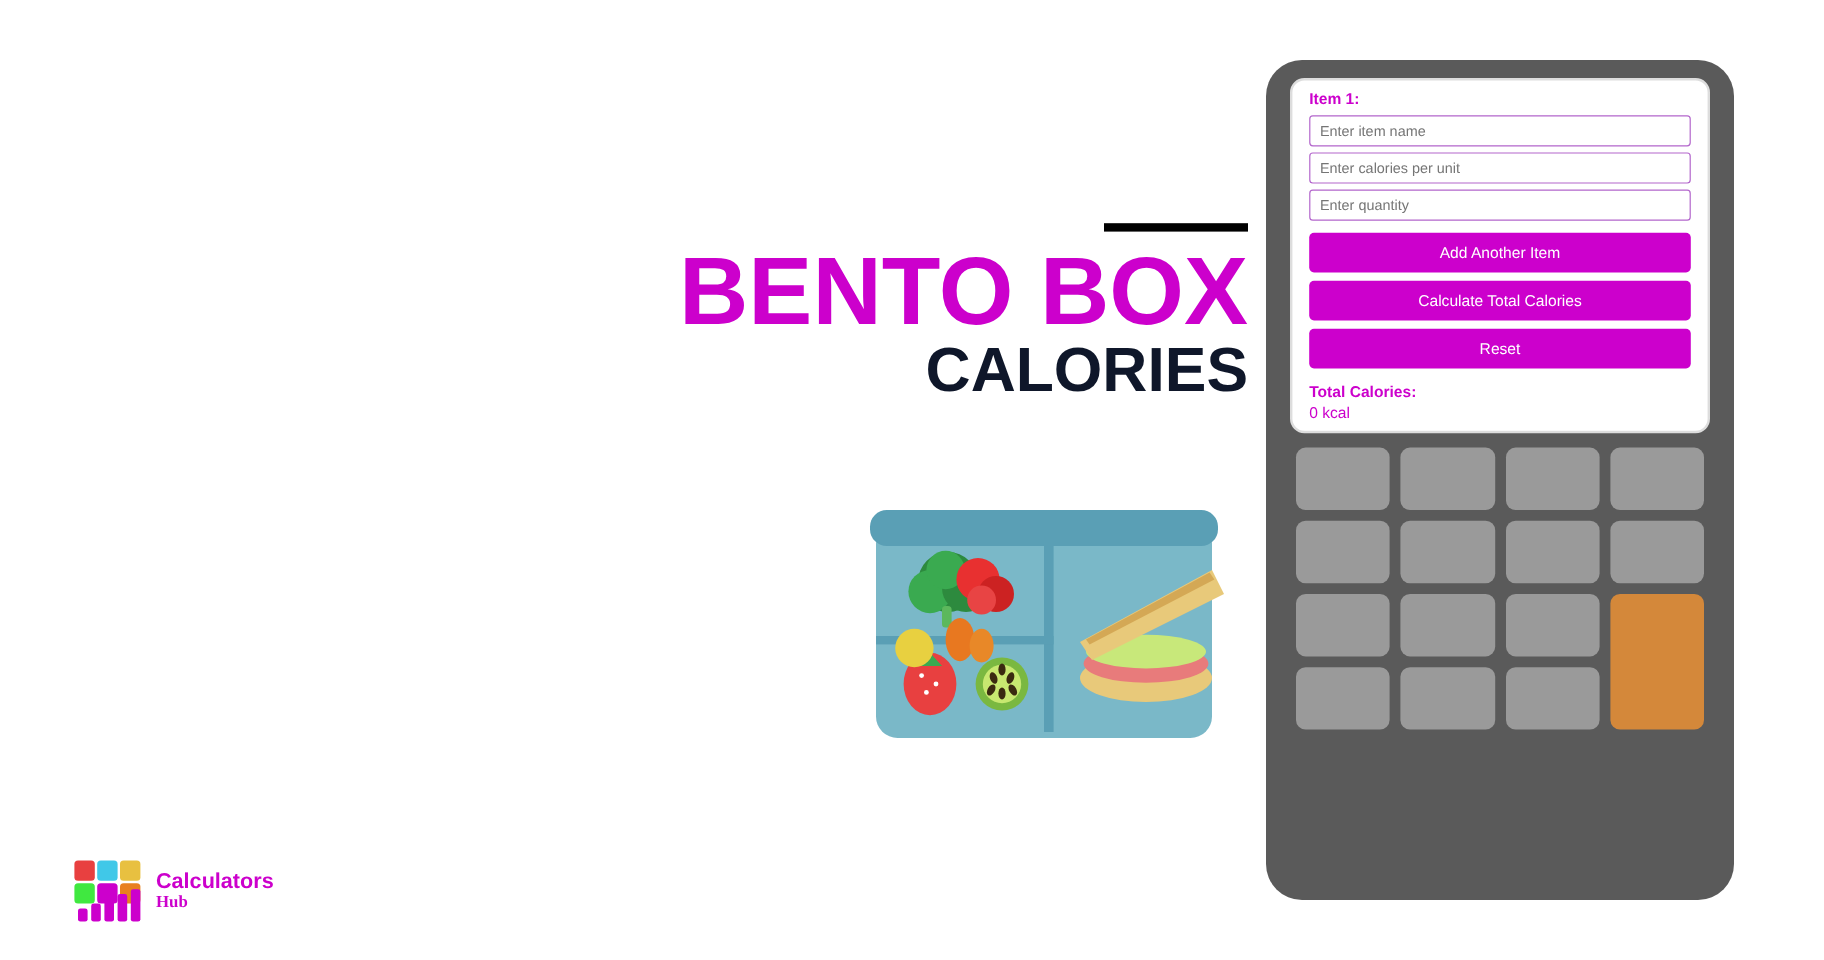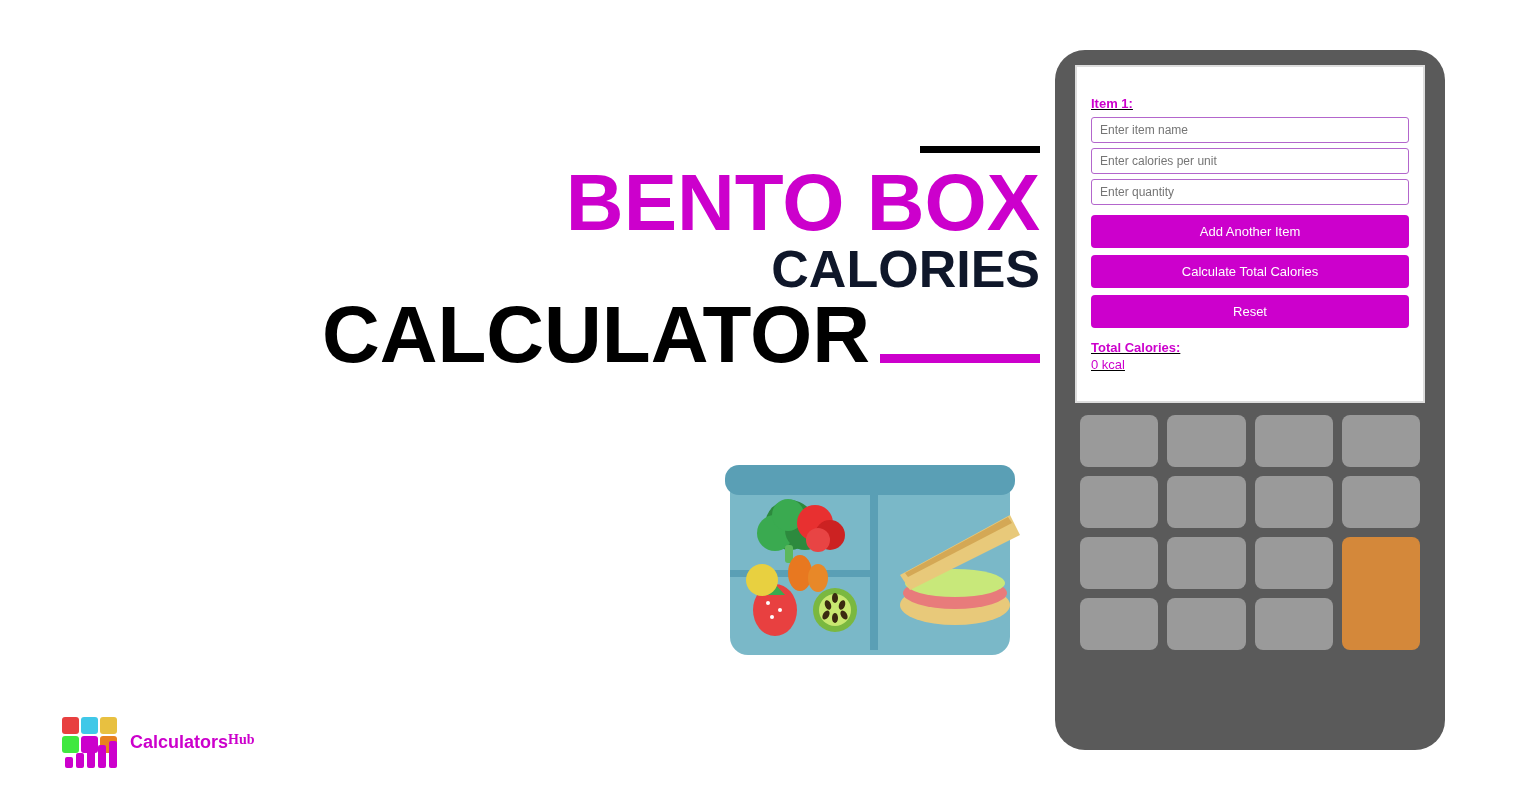--- a/index.html
+++ b/index.html
@@ -92,21 +92,21 @@
     .logo-icon {
       width: 60px;
       height: 55px;
       background: #fff;
       border-radius: 8px;
       overflow: hidden;
     }
 
     .logo-text-wrap {
       display: flex;
-      flex-direction: row;
+      flex-direction: column;
     }
 
     .logo-calculators {
       font-size: 18px;
       font-weight: 700;
       color: #cc00cc;
     }
 
     .logo-hub {
       font-size: 14px;
@@ -132,24 +132,23 @@
       flex-direction: column;
       align-items: center;
       padding: 15px 20px 20px;
       gap: 12px;
     }
 
     
     .calc-screen {
       width: 100%;
       background: #ffffff;
-      border-radius: 0;
-      padding: 29px 14px;
+      border-radius: 12px;
+      padding: 8px 14px;
       border: 2px solid #ddd;
-      text-decoration: underline;
     }
 
     .item-label {
       font-size: 13px;
       font-weight: 700;
       color: #cc00cc;
       margin-bottom: 6px;
     }
 
     .calc-input {
@@ -216,24 +215,20 @@
       height: 113px;
     }
   </style>
 </head>
 <body>
 
 <div class="left-section">
   <div class="title-top-bar"></div>
   <div class="title-bento-box">BENTO BOX</div>
   <div class="title-calories">CALORIES</div>
-  <div class="title-calculator-row">
-    <div class="title-calculator">CALCULATOR</div>
-    <div class="title-underline"></div>
-  </div>
 
   <div class="bento-illustration">
     <svg viewBox="0 0 340 260" width="340" height="260" xmlns="http://www.w3.org/2000/svg">
 
       <rect x="30" y="60" width="280" height="180" rx="18" ry="18" fill="#7ab8c8"></rect>
 
       <rect x="25" y="50" width="290" height="30" rx="14" ry="14" fill="#5a9fb5"></rect>
 
       <rect x="170" y="80" width="8" height="155" fill="#5a9fb5"></rect>
 

